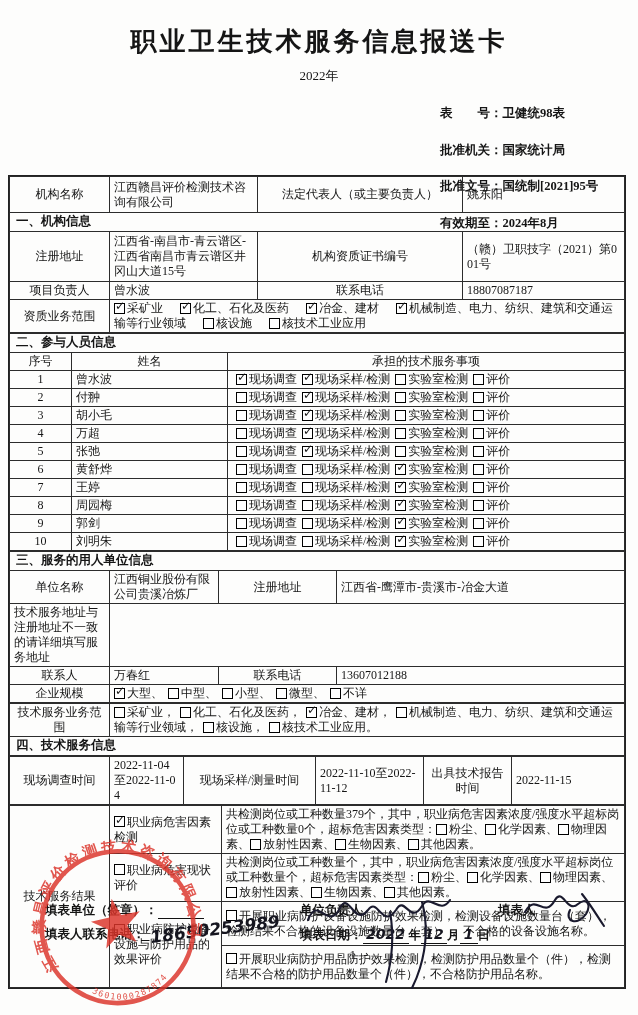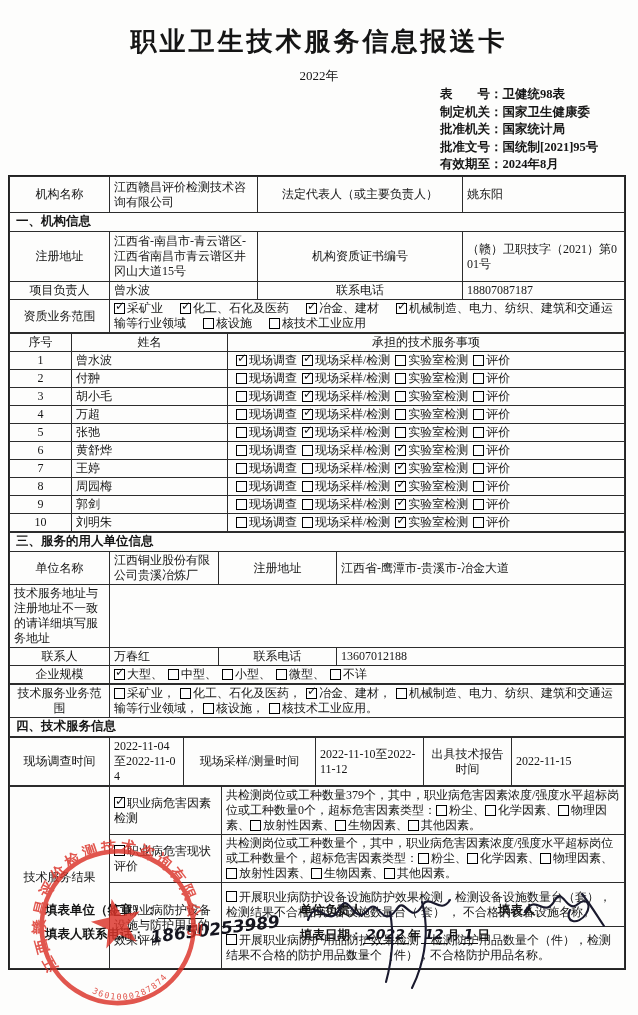--- a/index.html
+++ b/index.html
@@ -2,21 +2,21 @@
 <html><head>
 <meta charset="utf-8">
 <style>
   html,body{margin:0;padding:0;background:#ffffff;}
   .page{position:relative;width:638px;height:1015px;background:#fdfdfc;overflow:hidden;
         font-family:"Liberation Serif","DejaVu Sans",serif;color:#151515;}
   .title{position:absolute;top:24px;left:0;right:0;text-align:center;
          font-size:26px;font-weight:bold;letter-spacing:3px;}
   .subtitle{position:absolute;top:67px;left:0;right:0;text-align:center;font-size:13px;}
   .meta{position:absolute;top:86px;left:440px;font-size:12.5px;font-weight:bold;line-height:17.5px;}
-  .meta .ml{display:inline-block;}
+  .meta .ml{display:inline-block;margin-top:19px;}
   .code{position:absolute;top:157px;left:35px;font-size:12.5px;font-weight:bold;}
   .code .cv{font-family:"DejaVu Sans Mono",monospace;font-size:12px;letter-spacing:0;}
   .tables{position:absolute;top:175px;left:8px;width:616px;border:1.5px solid #222;}
   table{border-collapse:collapse;width:100%;table-layout:fixed;font-size:12px;}
   td{border:1px solid #2c2c2c;padding:1px 4px;line-height:1.25;vertical-align:middle;
      overflow:hidden;word-break:break-all;}
   td.sec{font-weight:bold;font-size:12.5px;padding-left:6px;height:16px;}
   td.lab{text-align:center;}
   td.c{text-align:center;}
   .cb{display:inline-block;width:11px;height:11px;border:1.2px solid #000;margin-right:2px;
@@ -38,21 +38,20 @@
 </head>
 <body>
 
 <div class="page">
 
   <div class="title">职业卫生技术服务信息报送卡</div>
   <div class="subtitle">2022年</div>
 
   <div class="meta">
     <div><span class="ml">表　　号：</span><span>卫健统98表</span></div>
-    <div><span class="ml">制定机关：</span><span>国家卫生健康委</span></div>
     <div><span class="ml">批准机关：</span><span>国家统计局</span></div>
     <div><span class="ml">批准文号：</span><span>国统制[2021]95号</span></div>
     <div><span class="ml">有效期至：</span><span>2024年8月</span></div>
   </div>
 
 
   <div class="tables">
 
     <table>
       <colgroup>
@@ -90,20 +89,23 @@
     </tbody>
       </table>
 
     <table>
       <colgroup>
           <col style="width:62px">
           <col style="width:156px">
           <col>
         </colgroup>
       <tbody>
+          <tr>
+            <td class="sec" colspan="3">二、参与人员信息</td>
+          </tr>
       <tr style="height:16px">
         <td class="lab">序号</td>
         <td class="lab">姓名</td>
         <td class="lab">承担的技术服务事项</td>
       </tr>
       </tbody>
         <tbody>
           <tr style="height: 16px;">
             <td class="c">1</td>
             <td>曾水波</td>

